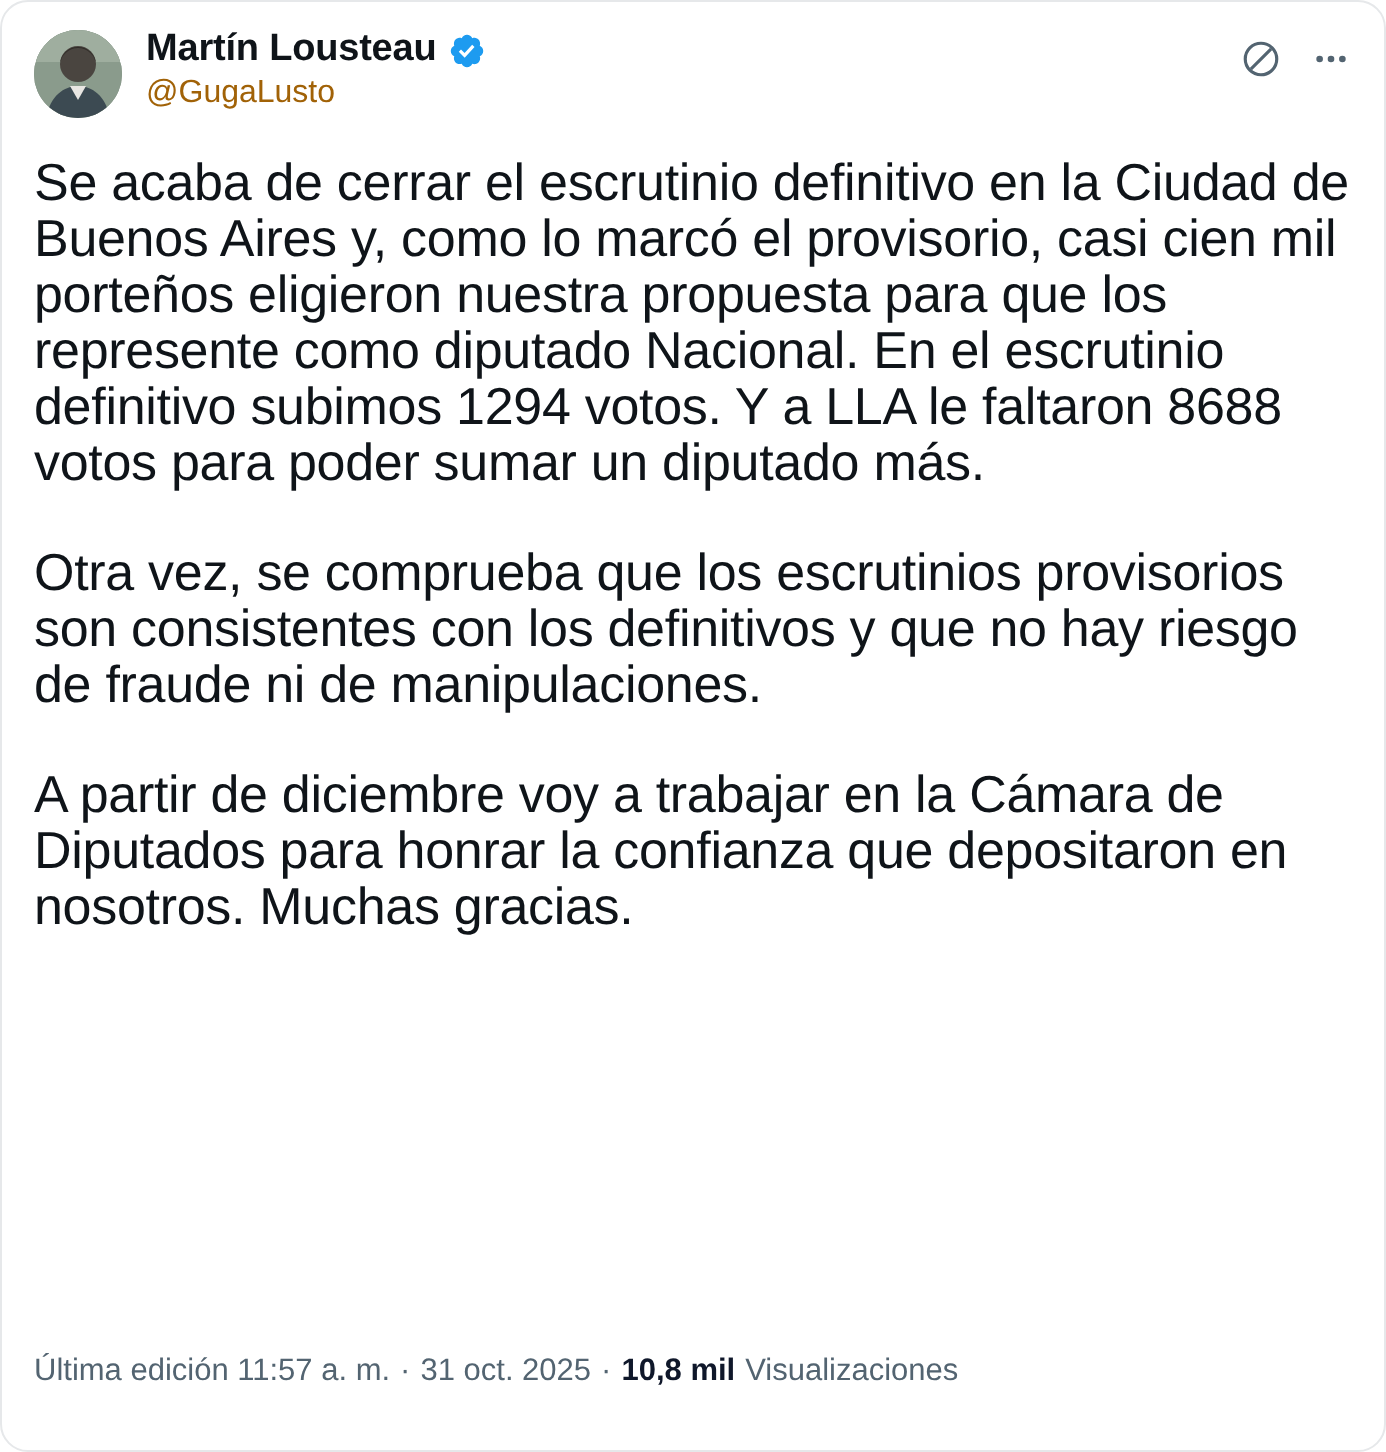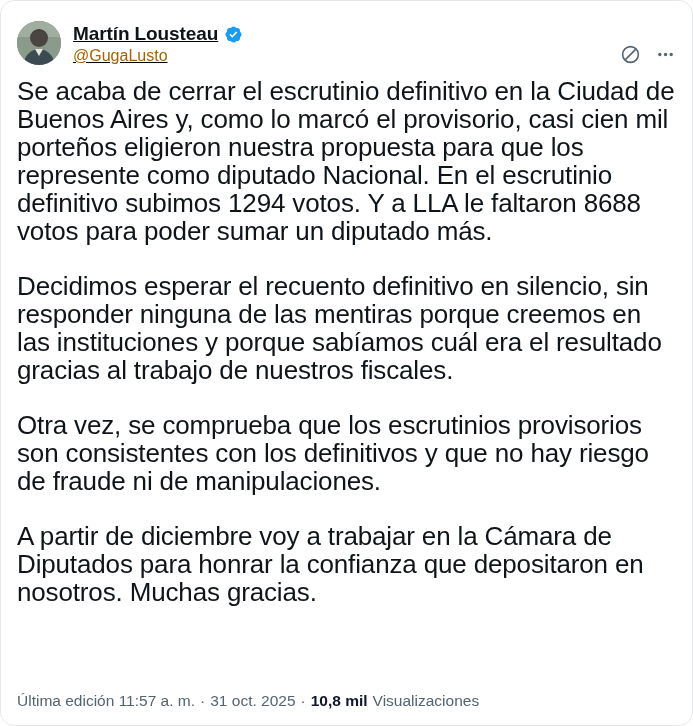--- a/index.html
+++ b/index.html
@@ -17,23 +17,22 @@
     height: 726px;
     box-sizing: border-box;
     background: #ffffff;
     border: 1px solid #e6e8ea;
     border-radius: 14px;
     overflow: hidden;
     padding: 14px 16px 10px 16px;
   }
   .tweet-header {
     display: flex;
-    align-items: flex-end;
+    align-items: flex-start;
     height: 50px;
-    text-decoration: underline;
   }
   .avatar {
     width: 44px;
     height: 44px;
     border-radius: 50%;
     background: #7b8a7d;
     flex: 0 0 44px;
     overflow: hidden;
     position: relative;
   }
@@ -93,21 +92,21 @@
   .tweet-body p {
     margin: 0 0 27px 0;
   }
   .tweet-body p:last-child {
     margin-bottom: 12px;
   }
   .tweet-footer {
     position: absolute;
     left: 16px;
     right: 16px;
-    bottom: 15px;
+    bottom: 30px;
     font-size: 15.5px;
     color: #536471;
     display: flex;
     align-items: center;
     flex-wrap: wrap;
     gap: 0;
   }
   .tweet-footer .sep {
     margin: 0 5px;
   }
@@ -162,21 +161,20 @@
           <circle cx="5.5" cy="12" r="1.9" fill="#536471"></circle>
           <circle cx="12" cy="12" r="1.9" fill="#536471"></circle>
           <circle cx="18.5" cy="12" r="1.9" fill="#536471"></circle>
         </svg>
       </span>
     </div>
   </div>
 
   <div class="tweet-body">
     <p>Se acaba de cerrar el escrutinio definitivo en la Ciudad de Buenos Aires y, como lo marcó el provisorio, casi cien mil porteños eligieron nuestra propuesta para que los represente como diputado Nacional. En el escrutinio definitivo subimos 1294 votos. Y a LLA le faltaron 8688 votos para poder sumar un diputado más.</p>
-    <p>Decidimos esperar el recuento definitivo en silencio, sin responder ninguna de las mentiras porque creemos en las instituciones y porque sabíamos cuál era el resultado gracias al trabajo de nuestros fiscales.</p>
     <p>Otra vez, se comprueba que los escrutinios provisorios son consistentes con los definitivos y que no hay riesgo de fraude ni de manipulaciones.</p>
     <p>A partir de diciembre voy a trabajar en la Cámara de Diputados para honrar la confianza que depositaron en nosotros. Muchas gracias.</p>
   </div>
 
   <div class="tweet-footer">
     <span>Última edición 11:57 a. m.</span>
     <span class="sep">·</span>
     <span class="footer-link">31 oct. 2025</span>
     <span class="sep">·</span>
     <span class="views-count">10,8 mil</span>

